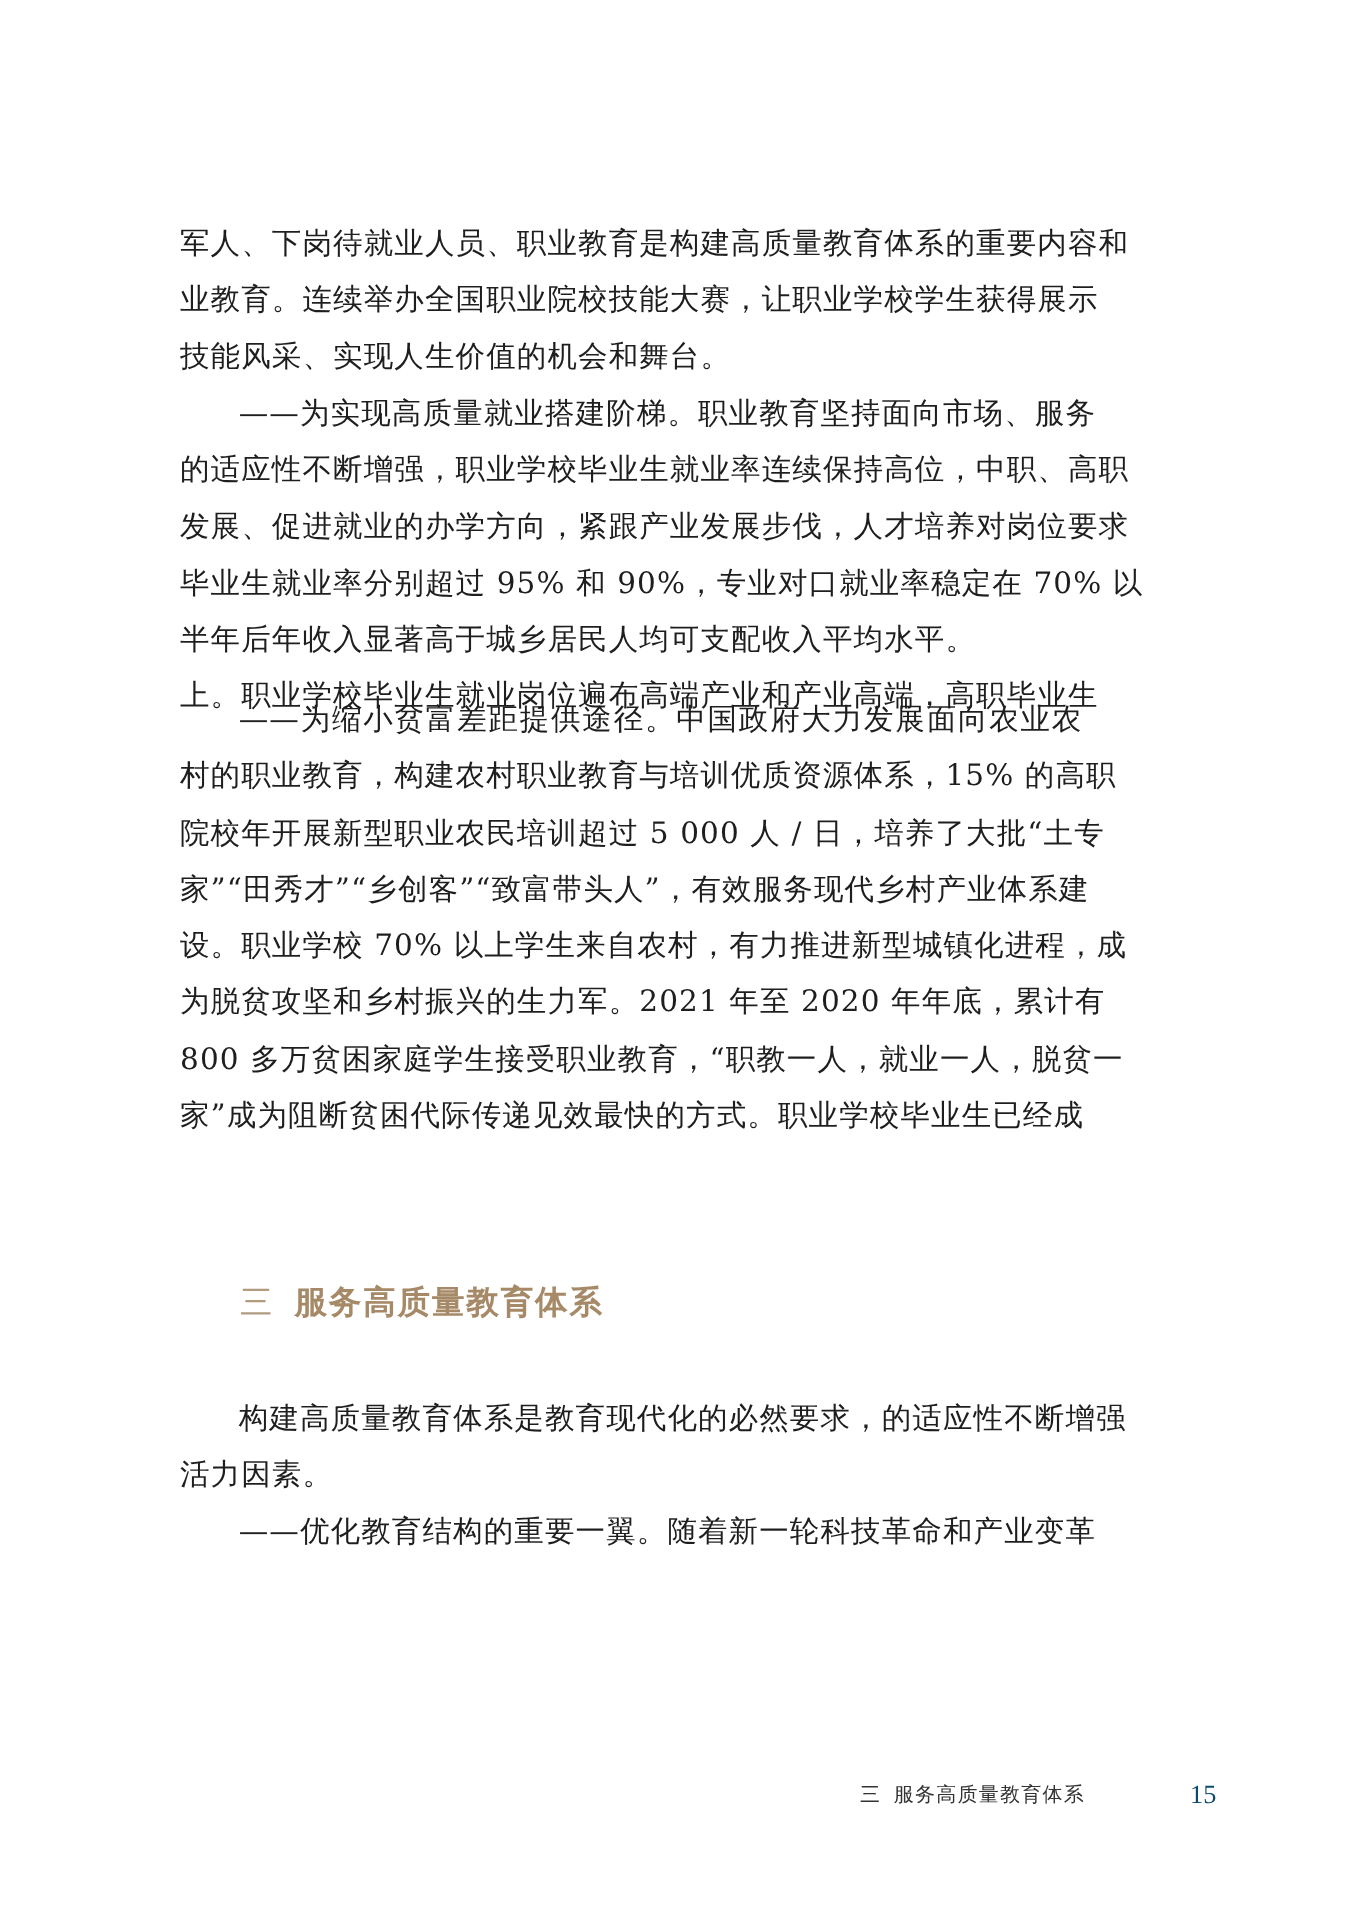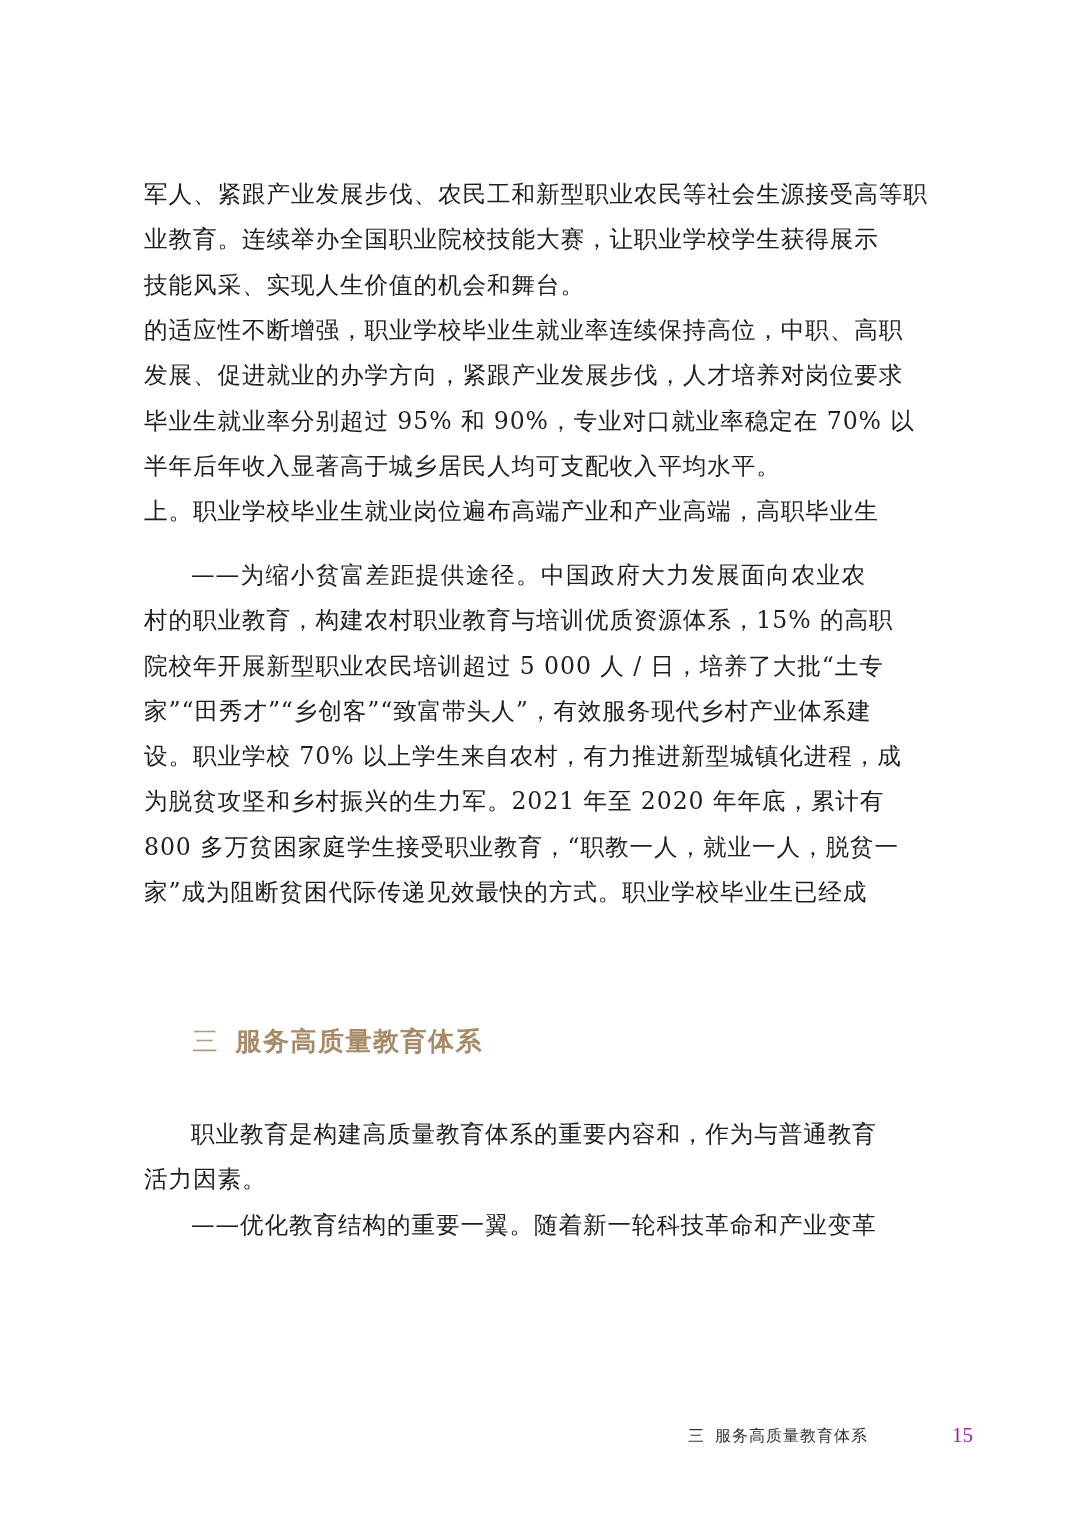--- a/index.html
+++ b/index.html
@@ -7,32 +7,33 @@
            font-family: "DejaVu Serif", "Liberation Serif", serif; color: #1e1e1e; }
     .body-text { position: absolute; left: 144px; width: 722px; }
     .line { height: 45.3px; line-height: 45.3px; font-size: 23.6px; letter-spacing: 0.9px; white-space: nowrap; text-align: justify; text-align-last: justify; }
     .line.last { text-align-last: left; }
     .line.indent { padding-left: 47px; }
     .section-heading { position: absolute; left: 192px; top: 1024px; font-size: 26px; font-weight: bold; color: #a68a68; letter-spacing: 1.5px; white-space: nowrap; font-family: "DejaVu Sans", "Liberation Sans", sans-serif; }
     .section-heading .num { font-weight: normal; margin-right: 16px; color: #b29c80; }
     .footer { position: absolute; top: 1426px; left: 0; width: 1083px; height: 26px; }
     .footer-title { position: absolute; left: 688px; font-size: 16px; color: #333; letter-spacing: 1px; white-space: nowrap; font-family: "DejaVu Sans", "Liberation Sans", sans-serif; }
     .footer-title .num { margin-right: 10px; }
-    .page-number { position: absolute; left: 952px; font-size: 21px; color: #a21caf; top: -3px; font-family: "Liberation Serif", serif; }
+    .page-number { position: absolute; left: 952px; font-size: 21px; color: #0c4a6e; top: -3px; font-family: "Liberation Serif", serif; }
   </style>
 </head>
 <body>
 
 <div class="body-text" style="top:172px;">
-  <div class="line">军人、紧跟产业发展步伐、农民工和新型职业农民等社会生源接受高等职</div>
+  <div class="line">军人、下岗待就业人员、职业教育是构建高质量教育体系的重要内容和</div>
   <div class="line">业教育。连续举办全国职业院校技能大赛，让职业学校学生获得展示</div>
   <div class="line last">技能风采、实现人生价值的机会和舞台。</div>
 </div>
 
 <div class="body-text" style="top:308px;">
+  <div class="line indent">——为实现高质量就业搭建阶梯。职业教育坚持面向市场、服务</div>
   <div class="line">的适应性不断增强，职业学校毕业生就业率连续保持高位，中职、高职</div>
   <div class="line">发展、促进就业的办学方向，紧跟产业发展步伐，人才培养对岗位要求</div>
   <div class="line">毕业生就业率分别超过 95% 和 90%，专业对口就业率稳定在 70% 以</div>
   <div class="line last">半年后年收入显著高于城乡居民人均可支配收入平均水平。</div>
   <div class="line">上。职业学校毕业生就业岗位遍布高端产业和产业高端，高职毕业生</div>
 </div>
 
 <div class="body-text" style="top:553px;">
   <div class="line indent">——为缩小贫富差距提供途径。中国政府大力发展面向农业农</div>
   <div class="line">村的职业教育，构建农村职业教育与培训优质资源体系，15% 的高职</div>
@@ -42,21 +43,21 @@
   <div class="line">为脱贫攻坚和乡村振兴的生力军。2021 年至 2020 年年底，累计有</div>
   <div class="line">800 多万贫困家庭学生接受职业教育，“职教一人，就业一人，脱贫一</div>
   <div class="line">家”成为阻断贫困代际传递见效最快的方式。职业学校毕业生已经成</div>
 </div>
 
 <div class="section-heading">
   <span class="num">三</span><span>服务高质量教育体系</span>
 </div>
 
 <div class="body-text" style="top:1112px;">
-  <div class="line indent">职业教育是构建高质量教育体系的重要内容和，作为与普通教育</div>
+  <div class="line indent">构建高质量教育体系是教育现代化的必然要求，的适应性不断增强</div>
   <div class="line last">活力因素。</div>
   <div class="line indent">——优化教育结构的重要一翼。随着新一轮科技革命和产业变革</div>
 </div>
 
 <div class="footer">
   <div class="footer-title">
     <span class="num">三</span><span>服务高质量教育体系</span>
   </div>
   <div class="page-number">15</div>
 </div>

